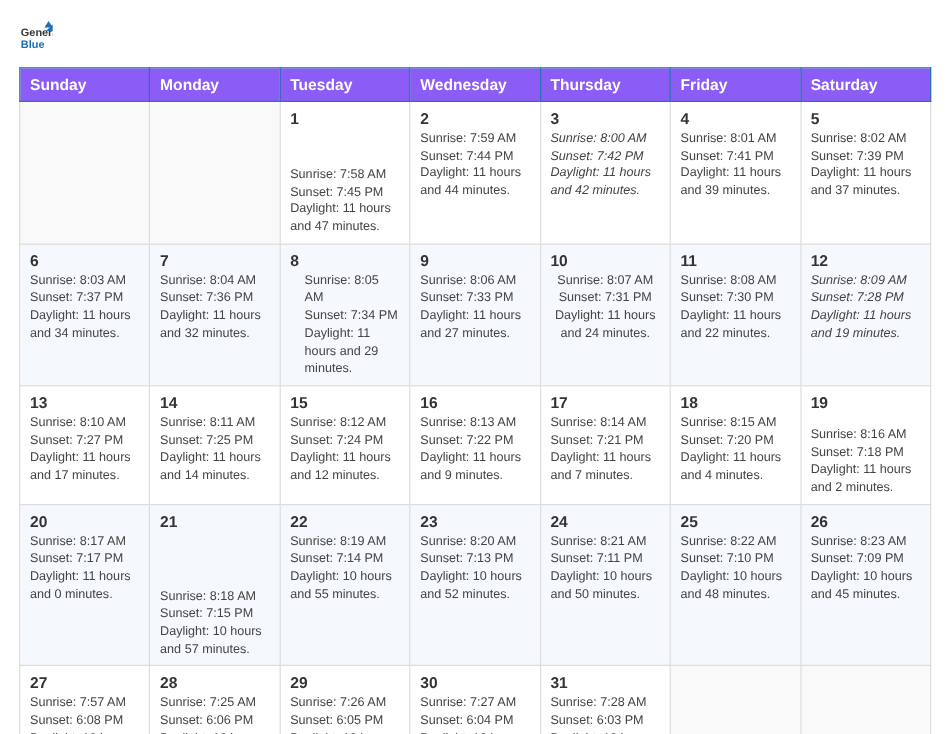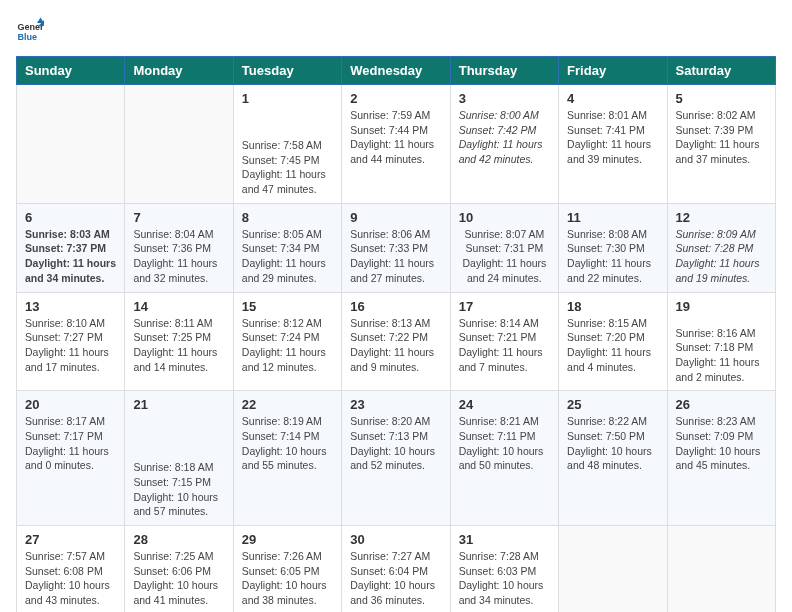--- a/index.html
+++ b/index.html
@@ -36,21 +36,21 @@
     .location {
       font-size: 14px;
       color: #555;
     }
     .calendar {
       width: 100%;
       border-collapse: collapse;
       border: 1px solid #ccc;
     }
     .calendar th {
-      background-color: #0f766e;
+      background-color: #8b5cf6;
       color: #fff;
       text-align: left;
       padding: 6px 8px;
       font-size: 13px;
       font-weight: bold;
       border: 1px solid #2e6eb5;
     }
     .calendar td {
       vertical-align: top;
       padding: 6px 8px;
@@ -146,33 +146,33 @@
         <td>
           <span class="day-number">5</span>
           <div class="day-info" style="white-space: pre-line;">Sunrise: 8:02 AM
 Sunset: 7:39 PM
 Daylight: 11 hours and 37 minutes.</div>
         </td>
       </tr>
       <tr>
         <td>
           <span class="day-number">6</span>
-          <div class="day-info" style="white-space: pre-line; font-weight: bold;">Sunrise: 8:03 AM
+          <div class="day-info" style="white-space: pre-line;">Sunrise: 8:03 AM
 Sunset: 7:37 PM
 Daylight: 11 hours and 34 minutes.</div>
         </td>
         <td>
           <span class="day-number">7</span>
           <div class="day-info" style="white-space: pre-line;">Sunrise: 8:04 AM
 Sunset: 7:36 PM
 Daylight: 11 hours and 32 minutes.</div>
         </td>
         <td>
           <span class="day-number">8</span>
-          <div class="day-info" style="white-space: pre-line;">Sunrise: 8:05 AM
+          <div class="day-info" style="white-space: pre-line; margin-left: 12px;">Sunrise: 8:05 AM
 Sunset: 7:34 PM
 Daylight: 11 hours and 29 minutes.</div>
         </td>
         <td>
           <span class="day-number">9</span>
           <div class="day-info" style="white-space: pre-line;">Sunrise: 8:06 AM
 Sunset: 7:33 PM
 Daylight: 11 hours and 27 minutes.</div>
         </td>
         <td>
@@ -265,21 +265,21 @@
         </td>
         <td>
           <span class="day-number">24</span>
           <div class="day-info" style="white-space: pre-line;">Sunrise: 8:21 AM
 Sunset: 7:11 PM
 Daylight: 10 hours and 50 minutes.</div>
         </td>
         <td>
           <span class="day-number">25</span>
           <div class="day-info" style="white-space: pre-line;">Sunrise: 8:22 AM
-Sunset: 7:50 PM
+Sunset: 7:10 PM
 Daylight: 10 hours and 48 minutes.</div>
         </td>
         <td>
           <span class="day-number">26</span>
           <div class="day-info" style="white-space: pre-line;">Sunrise: 8:23 AM
 Sunset: 7:09 PM
 Daylight: 10 hours and 45 minutes.</div>
         </td>
       </tr>
       <tr>

